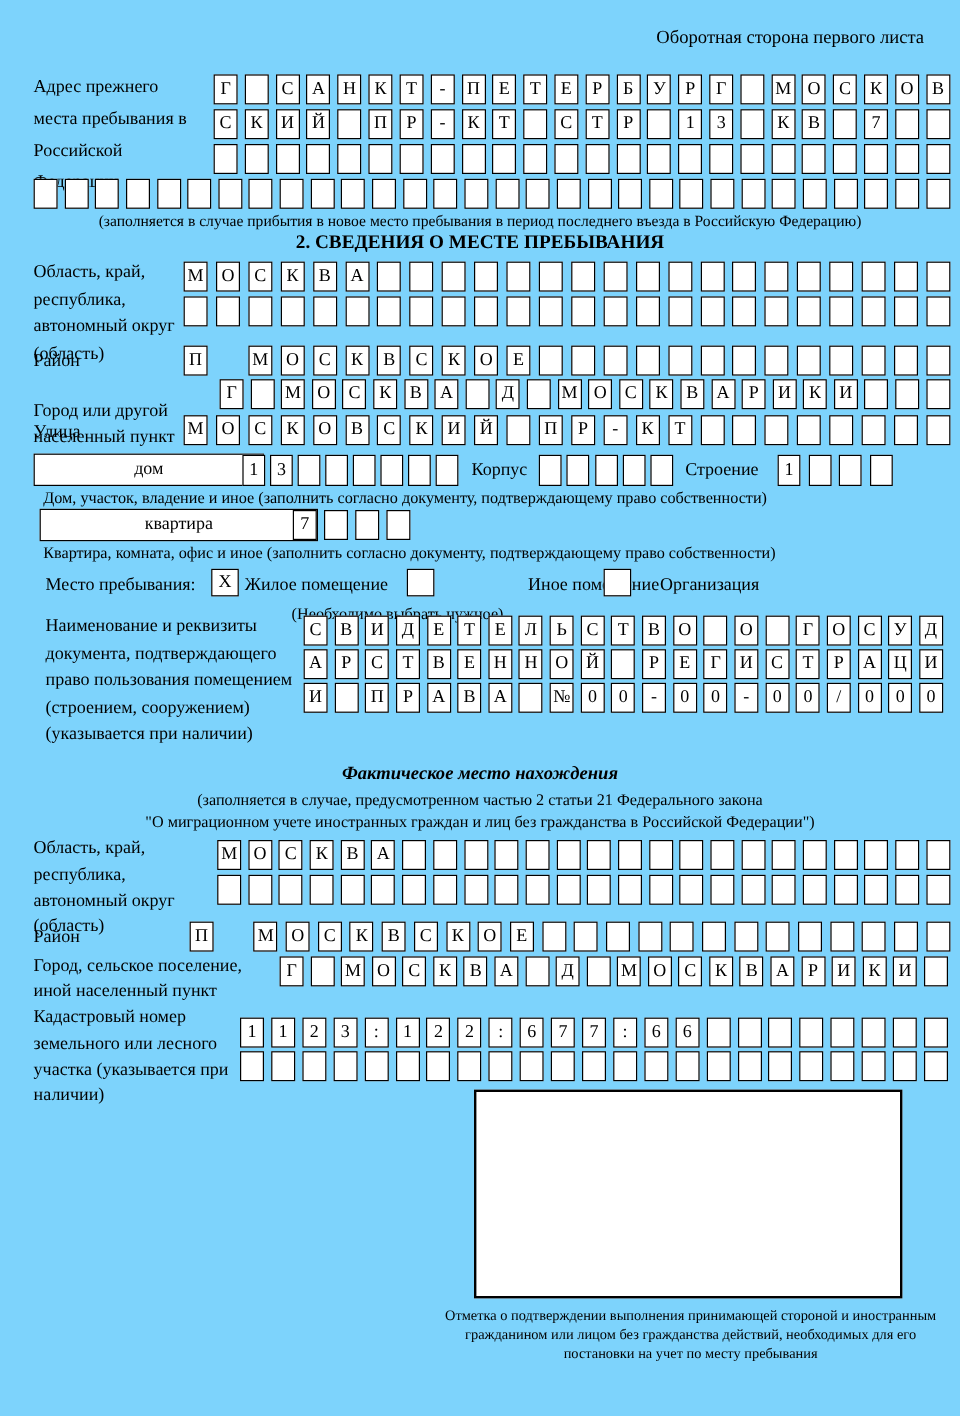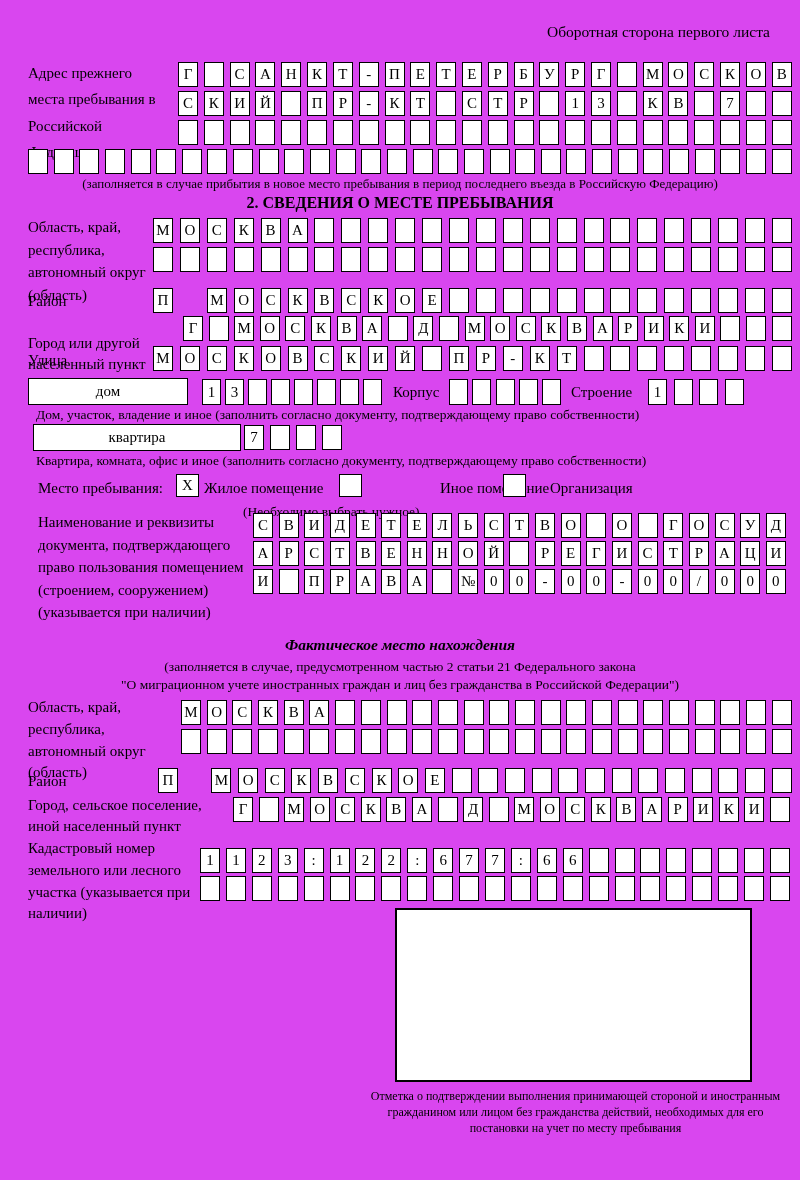--- a/index.html
+++ b/index.html
@@ -1,18 +1,18 @@
 <!DOCTYPE html>
 <html><head>
 <meta charset="utf-8">
 <style>
   html,body { margin:0; padding:0; background:#e8e8e8; }
   .page {
     position:relative; width:800px; height:1180px; margin:0 auto;
-    background:#d946ef; color:#000;
+    background:#7dd3fc; color:#000;
     font-family:"Liberation Serif","DejaVu Serif",serif;
     overflow:hidden;
   }
   .row { position:absolute; display:flex; justify-content:space-between; }
   .cell {
     width:20px; height:25px; border:1.6px solid #000; box-sizing:border-box;
     display:flex; align-items:center; justify-content:center;
     font-size:15px; line-height:1; background:#fff;
   }
   .cell.ghost { visibility:hidden; }
@@ -284,21 +284,21 @@
       <div class="cell"></div>
       <div class="cell"></div>
       <div class="cell"></div>
       <div class="cell"></div>
       <div class="cell"></div>
       <div class="cell"></div>
       <div class="cell"></div>
       <div class="cell"></div>
     </div>
 
-  <div class="bigbox" style="left:28px; top:378px; width:160px;">дом</div>
+  <div class="bigbox" style="left:28px; top:378px; width:192px;">дом</div>
   <div class="row sm" style="left:202px; top:379px; width:180px;">
       <div class="cell">1</div>
       <div class="cell">3</div>
       <div class="cell"></div>
       <div class="cell"></div>
       <div class="cell"></div>
       <div class="cell"></div>
       <div class="cell"></div>
       <div class="cell"></div>
     </div>
@@ -312,21 +312,21 @@
     </div>
   <div class="lbl" style="left:571px; top:381px;">Строение</div>
   <div class="row sm" style="left:648px; top:379px; width:96px;">
       <div class="cell">1</div>
       <div class="cell"></div>
       <div class="cell"></div>
       <div class="cell"></div>
     </div>
   <div class="note" style="left:36px; top:407px; font-size:13.5px;">Дом, участок, владение и иное (заполнить согласно документу, подтверждающему право собственности)</div>
 
-  <div class="bigbox" style="left:33px; top:424px; width:208px;">квартира</div>
+  <div class="bigbox" style="left:33px; top:424px; width:232px;">квартира</div>
   <div class="row" style="left:244px; top:425px; width:98px;">
       <div class="cell">7</div>
       <div class="cell"></div>
       <div class="cell"></div>
       <div class="cell"></div>
     </div>
   <div class="note" style="left:36px; top:453px; font-size:13.5px;">Квартира, комната, офис и иное (заполнить согласно документу, подтверждающему право собственности)</div>
 
   <div class="lbl" style="left:38px; top:477px;">Место пребывания:</div>
   <div class="cb" style="left:176px; top:474px;">X</div>

